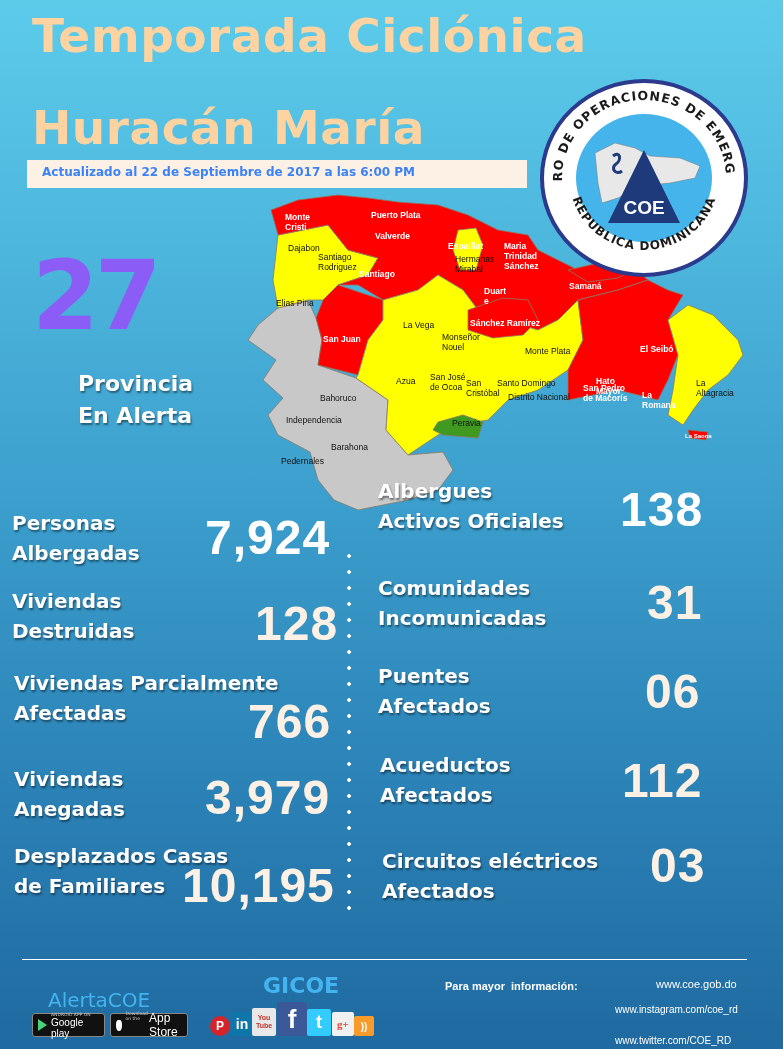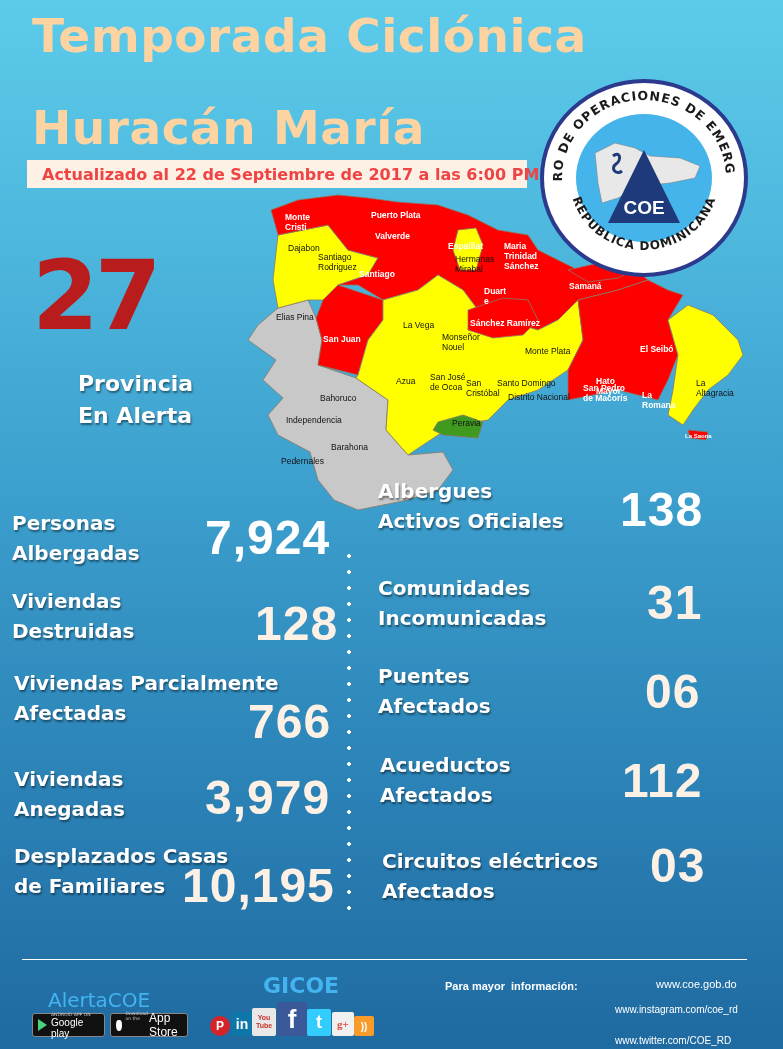--- a/index.html
+++ b/index.html
@@ -22,21 +22,21 @@
   #title1 { left: 32px; top: 8px; }
   #title2 { left: 32px; top: 100px; }
 
   #updated-bar {
     left: 27px; top: 160px; width: 500px; height: 28px;
     background: #fdf1e6;
   }
   #updated-text {
     left: 42px; top: 165px;
     font-family: "DejaVu Sans", sans-serif;
-    font-size: 16px; font-weight: bold; color: #ef4444;
+    font-size: 12px; font-weight: bold; color: #3b82f6;
     white-space: nowrap;
   }
 
   
   #coe-logo { left: 540px; top: 78px; width: 208px; height: 200px; }
 
   
   #map { left: 238px; top: 190px; width: 510px; height: 320px; }
   .map-label {
     position: absolute;
@@ -44,21 +44,21 @@
     font-size: 8.5px; line-height: 10px;
     white-space: pre;
   }
   .lbl-white { color: #ffffff; font-weight: bold; }
   .lbl-black { color: #111; }
 
   
   #big-count {
     left: 32px; top: 240px;
     font-family: "DejaVu Sans", sans-serif;
-    font-size: 96px; font-weight: bold; color: #b91c1c;
+    font-size: 96px; font-weight: bold; color: #8b5cf6;
     letter-spacing: -4px;
   }
   #prov-label {
     left: 78px; top: 368px;
     font-family: "DejaVu Sans", sans-serif;
     font-size: 22px; font-weight: bold; color: #ffffff;
     line-height: 32px;
     text-shadow: 1px 2px 2px rgba(0,0,0,0.45);
     white-space: pre;
   }
@@ -174,21 +174,21 @@
   <span class="map-label lbl-white" style="left:121px;top:79px;">Santiago</span>
   <span class="map-label lbl-white" style="left:210px;top:51px;">Espaillat</span>
   <span class="map-label lbl-black" style="left:217px;top:64px;">Hermanas
 Mirabal</span>
   <span class="map-label lbl-white" style="left:266px;top:51px;">Maria
 Trinidad
 Sánchez</span>
   <span class="map-label lbl-white" style="left:246px;top:96px;">Duart
 e</span>
   <span class="map-label lbl-white" style="left:331px;top:91px;">Samaná</span>
-  <span class="map-label lbl-black" style="left:38px;top:122px;">Elias Pina</span>
+  <span class="map-label lbl-black" style="left:38px;top:108px;">Elias Pina</span>
   <span class="map-label lbl-white" style="left:85px;top:144px;">San Juan</span>
   <span class="map-label lbl-black" style="left:165px;top:130px;">La Vega</span>
   <span class="map-label lbl-black" style="left:204px;top:142px;">Monseñor
 Nouel</span>
   <span class="map-label lbl-white" style="left:232px;top:128px;">Sánchez Ramírez</span>
   <span class="map-label lbl-black" style="left:287px;top:156px;">Monte Plata</span>
   <span class="map-label lbl-white" style="left:358px;top:186px;">Hato
 Mayor</span>
   <span class="map-label lbl-white" style="left:402px;top:154px;">El Seibó</span>
   <span class="map-label lbl-black" style="left:158px;top:186px;">Azua</span>

